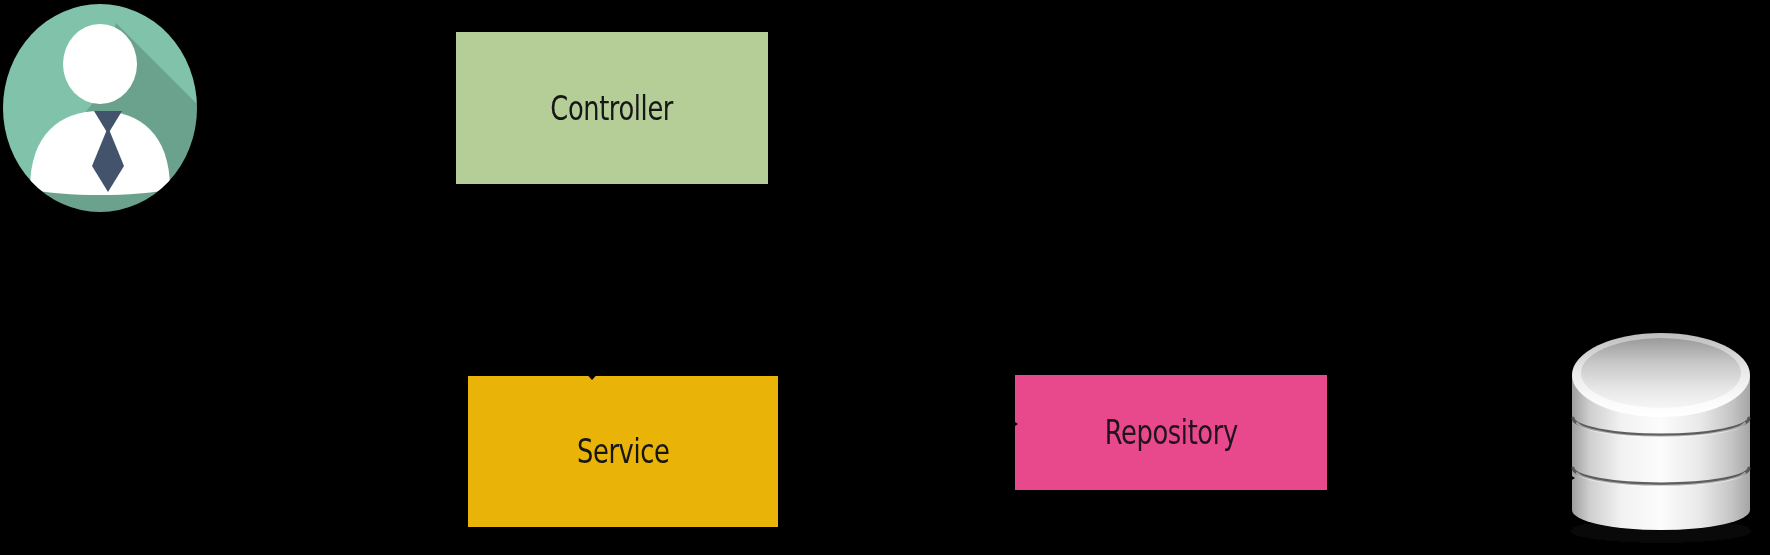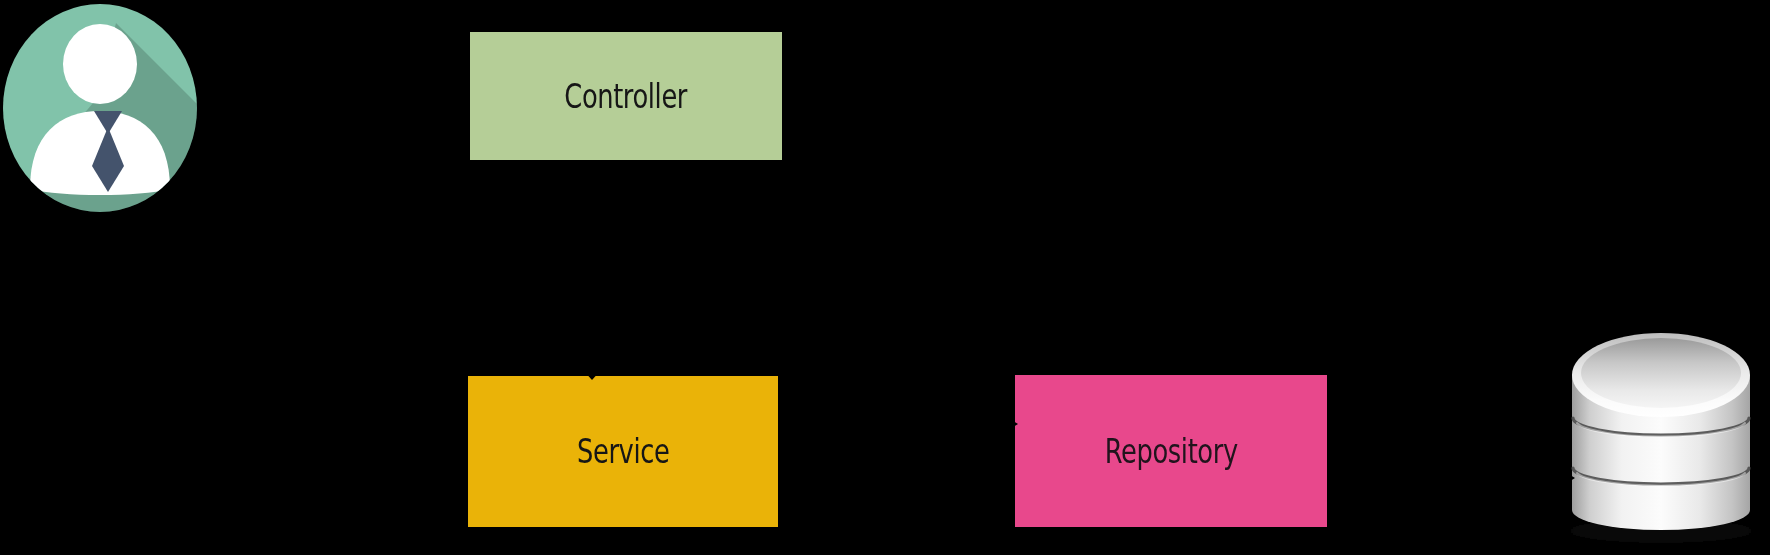--- a/index.html
+++ b/index.html
@@ -8,23 +8,23 @@
     overflow:hidden;font-family:"DejaVu Sans",sans-serif;
   }
   .box{
     position:absolute;display:flex;align-items:center;justify-content:center;
   }
   .box .label{
     font-size:33px;font-weight:normal;color:#161616;white-space:nowrap;
     transform:scaleX(0.78);letter-spacing:-0.5px;
     font-family:"DejaVu Sans",sans-serif;
   }
-  #controller-box{left:470px;top:32px;width:312px;height:128px;}
+  #controller-box{left:456px;top:32px;width:312px;height:152px;}
   #service-box{left:468px;top:376px;width:310px;height:151px;}
-  #repository-box{left:1015px;top:375px;width:312px;height:152px;}
+  #repository-box{left:1015px;top:375px;width:312px;height:115px;}
   #avatar{position:absolute;left:2px;top:3px;width:196px;height:210px;}
   #database{position:absolute;left:1570px;top:329px;width:183px;height:220px;}
   .arrowhead{position:absolute;z-index:5;}
   #arrowhead-service{left:583px;top:370px;width:18px;height:10px;
     clip-path:polygon(0 0,100% 0,50% 100%);}
   #arrowhead-repository{left:1005px;top:416px;width:13px;height:16px;
     clip-path:polygon(0 0,100% 50%,0 100%);}
   #arrowhead-database{left:1562px;top:470px;width:13px;height:16px;
     clip-path:polygon(0 0,100% 50%,0 100%);}
 </style>

